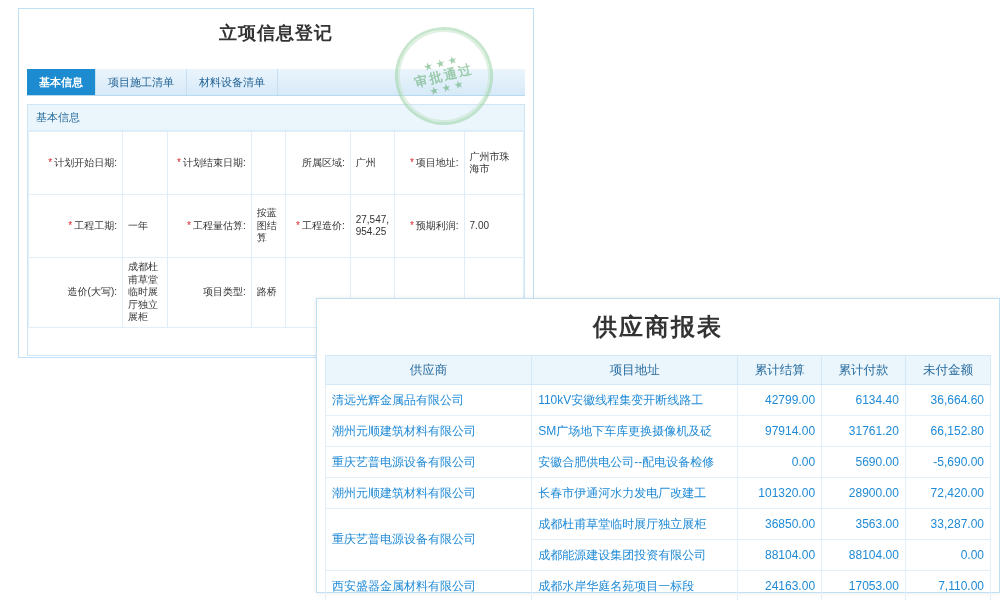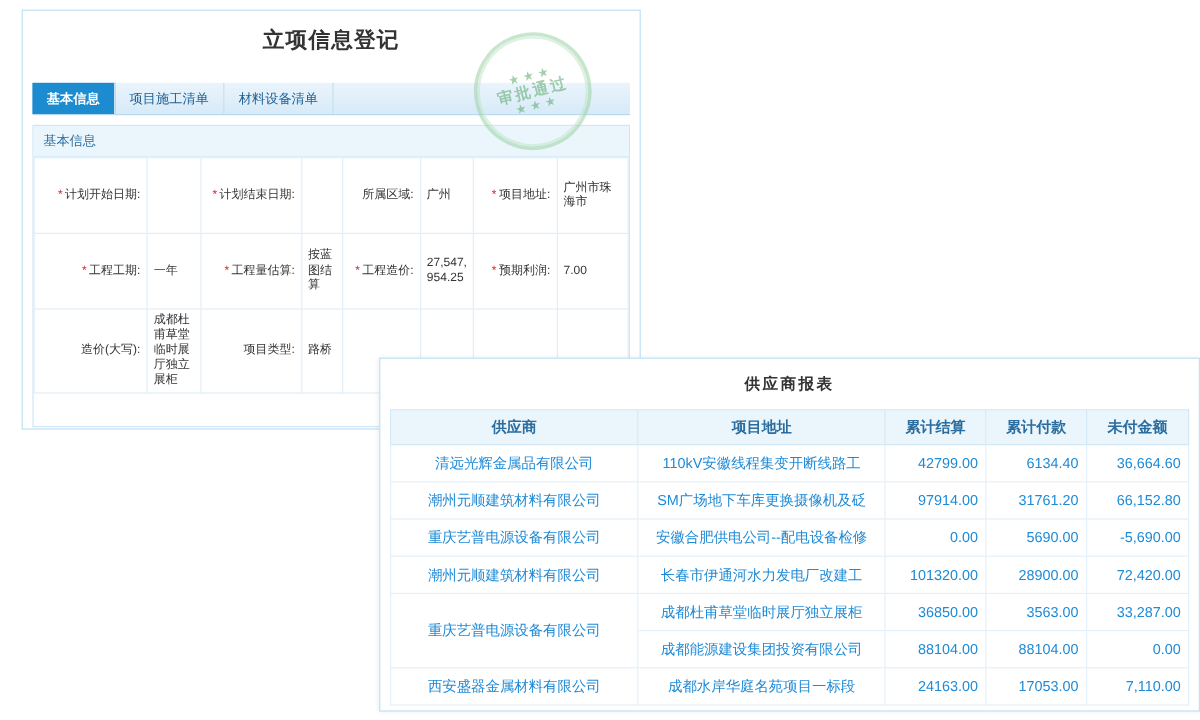--- a/index.html
+++ b/index.html
@@ -127,50 +127,50 @@
     top: 298px;
     width: 684px;
     height: 295px;
     background: #ffffff;
     border: 1px solid #bfe0f5;
     box-sizing: border-box;
     box-shadow: 0 0 4px rgba(0,0,0,.10);
   }
   .rpt-title {
     text-align: center;
-    font-size: 13px;
+    font-size: 24px;
     font-weight: bold;
     color: #333333;
     padding: 12px 0 12px 0;
     letter-spacing: 2px;
   }
   table.rpt {
     width: calc(100% - 16px);
     margin: 0 8px;
     border-collapse: collapse;
     table-layout: fixed;
     font-size: 12px;
   }
   table.rpt th {
     background: #eaf5fc;
     color: #2a6d9e;
-    font-weight: bold;
+    font-weight: normal;
     border: 1px solid #d4e9f7;
     height: 26px;
     font-size: 12.5px;
   }
   table.rpt td {
     border: 1px solid #e3f0f9;
     height: 30px;
     padding: 0 6px;
     color: #1f8ad6;
     white-space: nowrap;
     overflow: hidden;
   }
-  td.c { text-align: center; }
+  td.c { text-align: left; }
   td.r { text-align: right; }
   td.num-black { color: #333333; }
   .col-supplier { width: 31%; }
   .col-project  { width: 31%; }
   .col-settle   { width: 12.6%; }
   .col-paid     { width: 12.6%; }
   .col-unpaid   { width: 12.8%; }
 </style>
 </head>
 <body>

